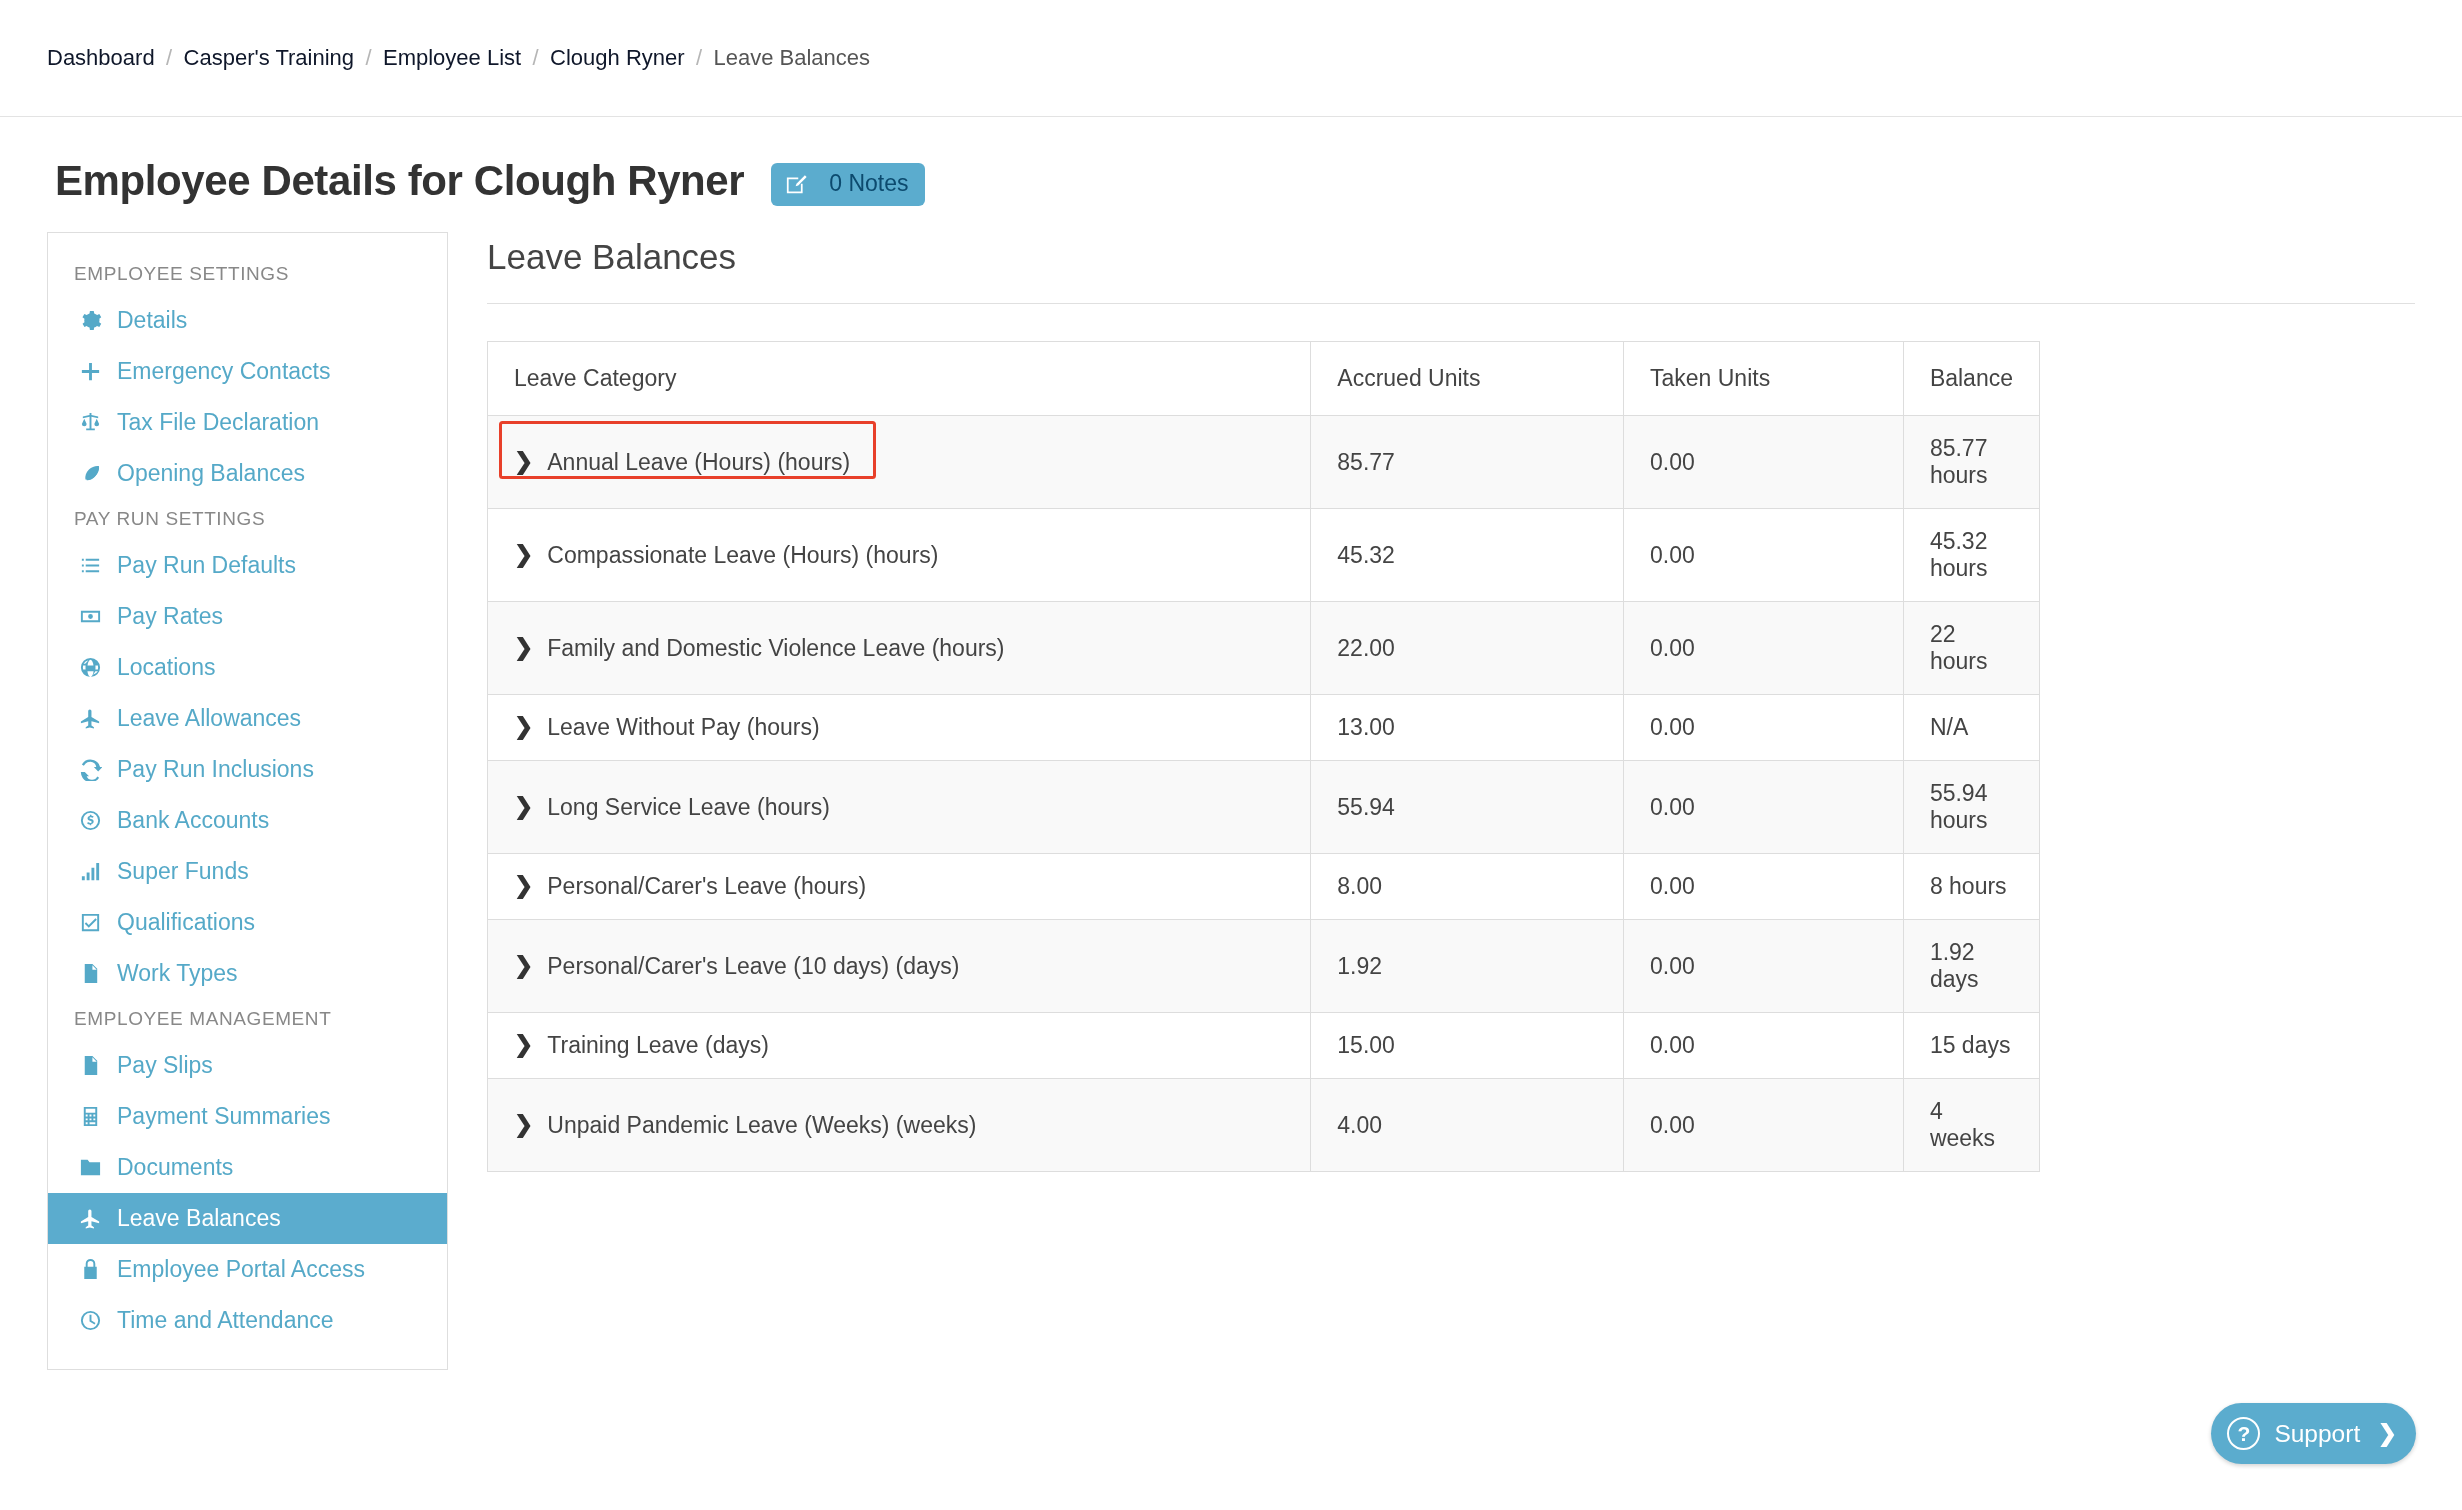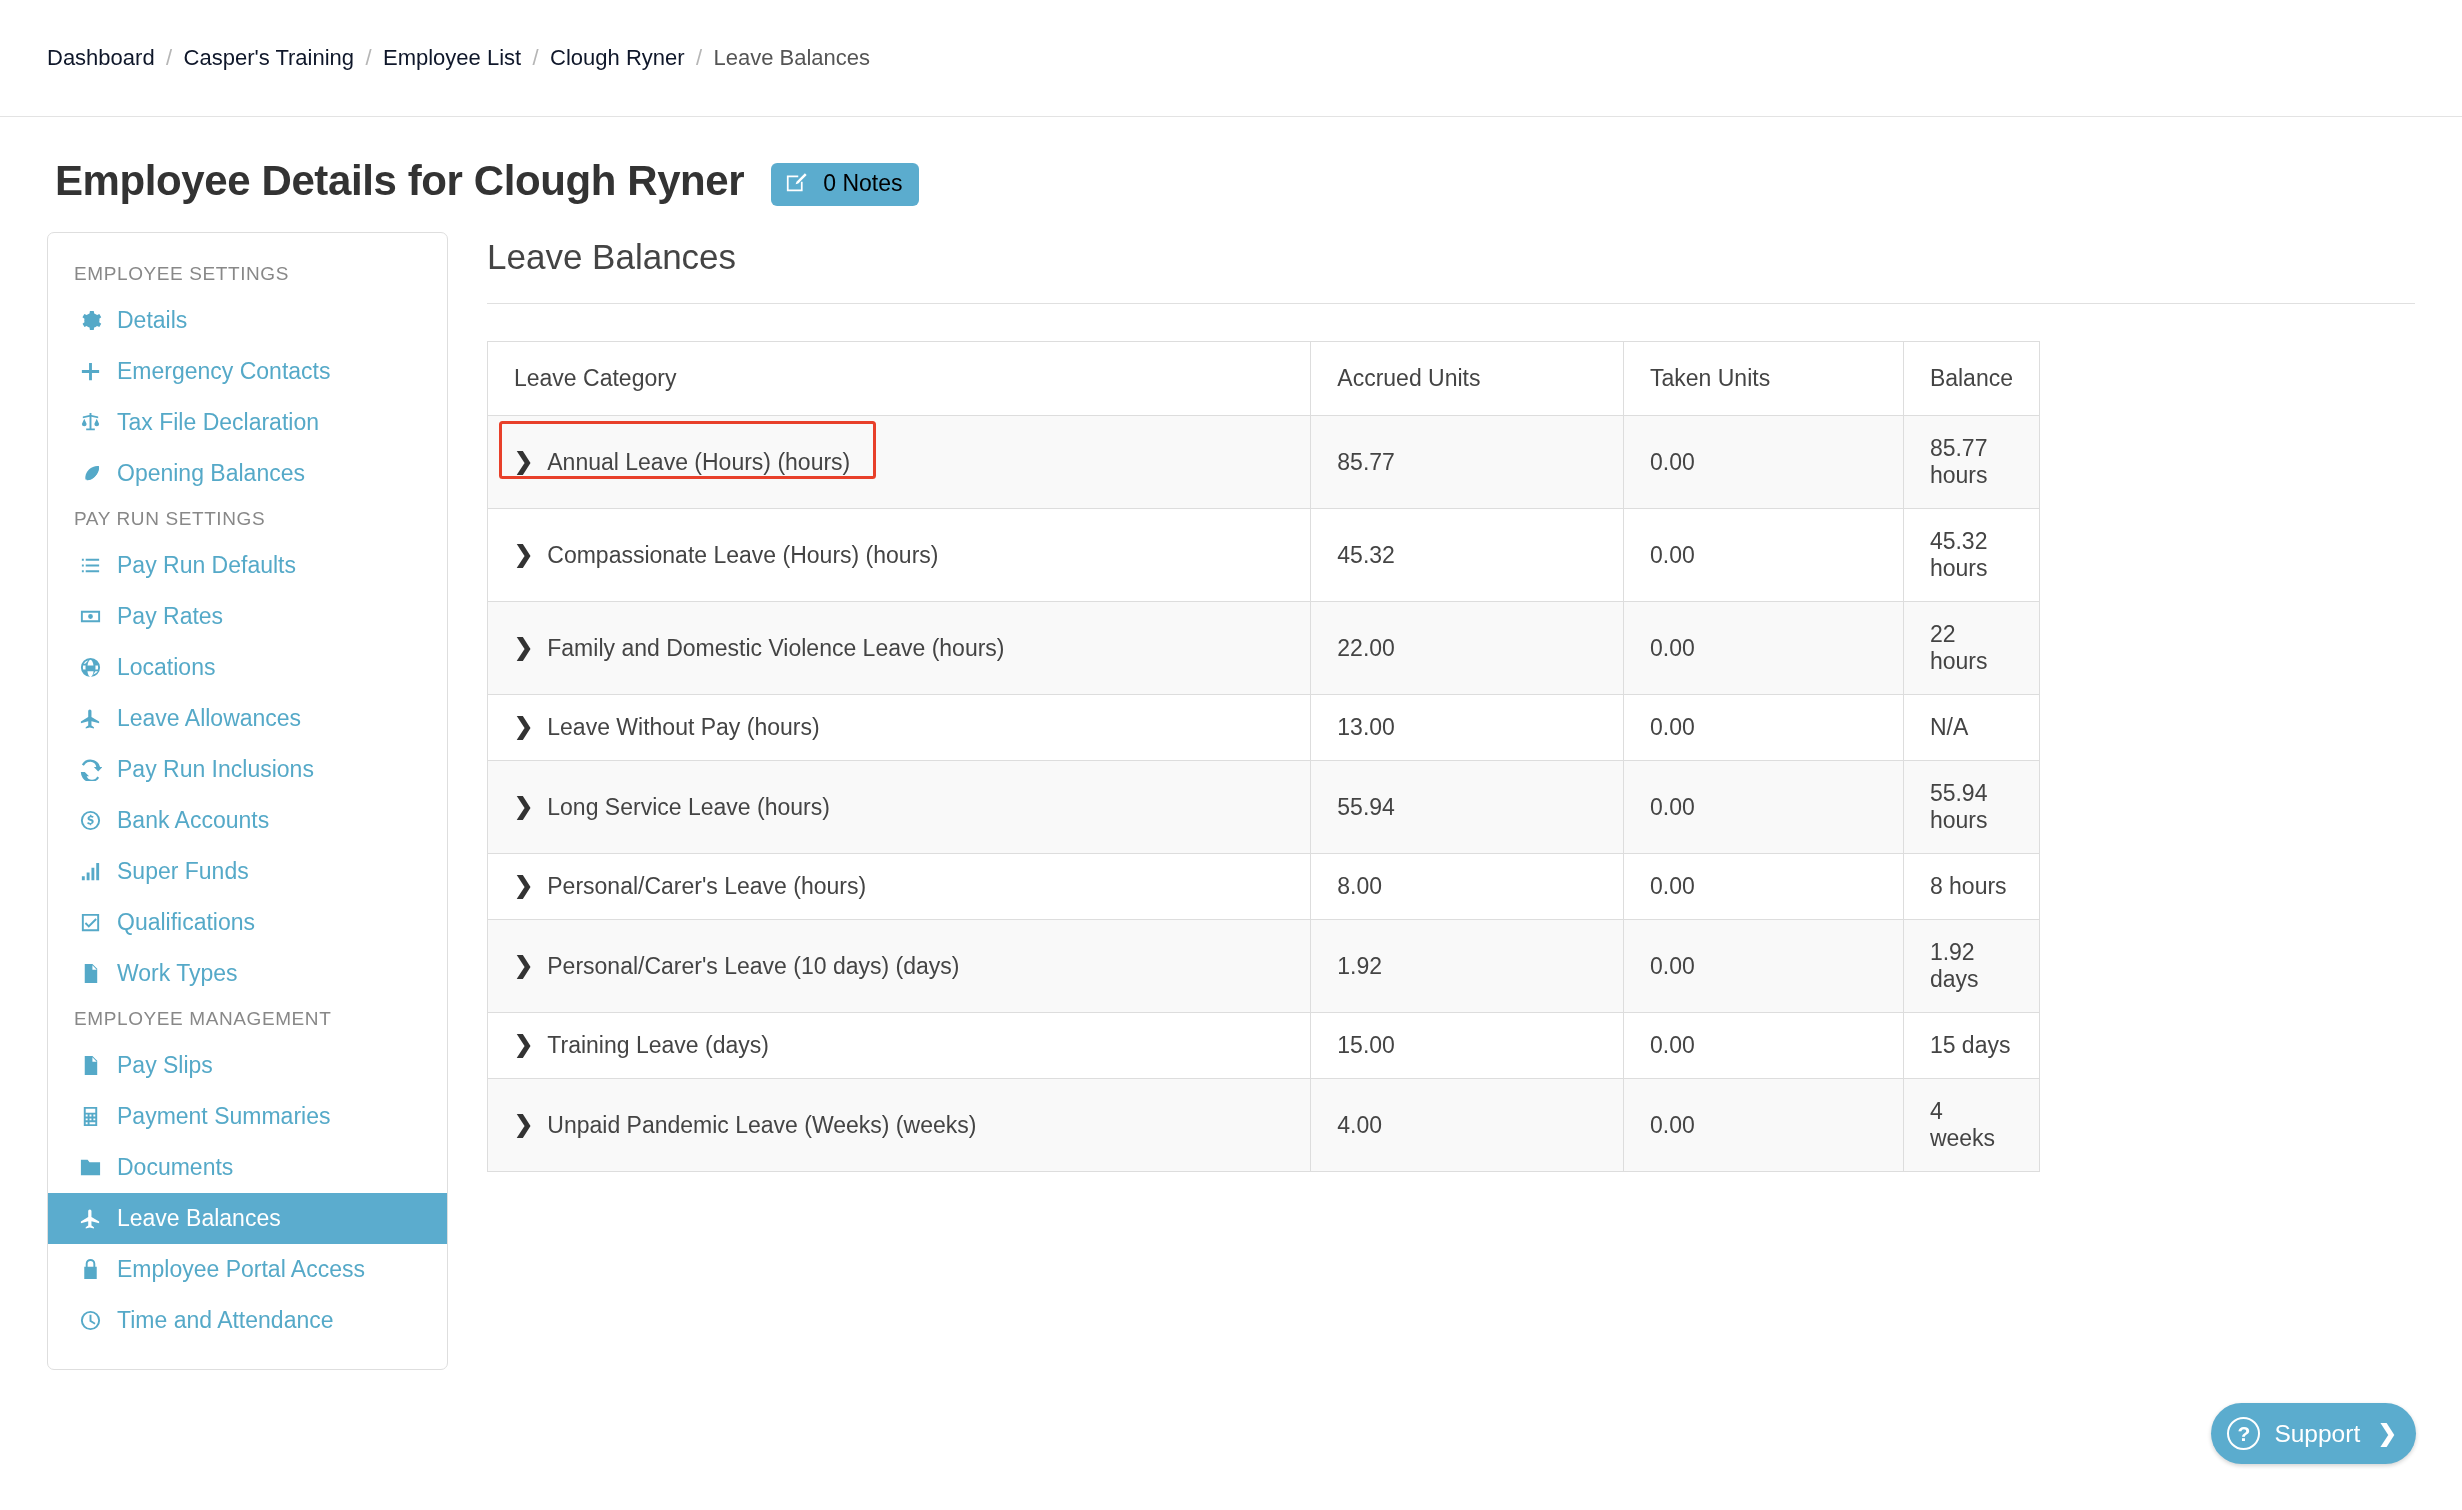--- a/index.html
+++ b/index.html
@@ -52,27 +52,27 @@
   }
   .page-title {
     font-size: 42px;
     font-weight: bold;
     color: #333333;
     letter-spacing: -0.4px;
     margin: 8px;
   }
   .notes-badge {
     background: #5bacce;
-    color: #000000;
+    color: #0c4a6e;
     border-radius: 6.1px;
     font-size: 23px;
     padding: 9.6px 16.7px 11.4px 14px;
     display: inline-flex;
-    align-items: flex-start;
-    gap: 15px;
+    align-items: flex-end;
+    gap: 21px;
     line-height: 1;
     margin-top: 7px;
     cursor: pointer;
   }
   .notes-badge .note-icon {
     display: inline-block;
     width: 23px; height: 21px;
     position: relative;
   }
   .notes-badge .note-icon svg { display:block; }
@@ -81,21 +81,21 @@
   .content-wrap {
     display: flex;
     padding: 19px 0 0 47px;
     gap: 39px;
   }
 
   
   .sidebar {
     width: 401px;
     border: 0.9px solid #dedede;
-    border-radius: 7px;
+    border-radius: 0;
     padding: 21px 0 23px 0;
     background: #fff;
     align-self: flex-start;
   }
   .side-section-title {
     font-size: 19px;
     color: #888888;
     letter-spacing: 0.6px;
     padding: 8.8px 0 10.5px 26px;
     text-transform: uppercase;

